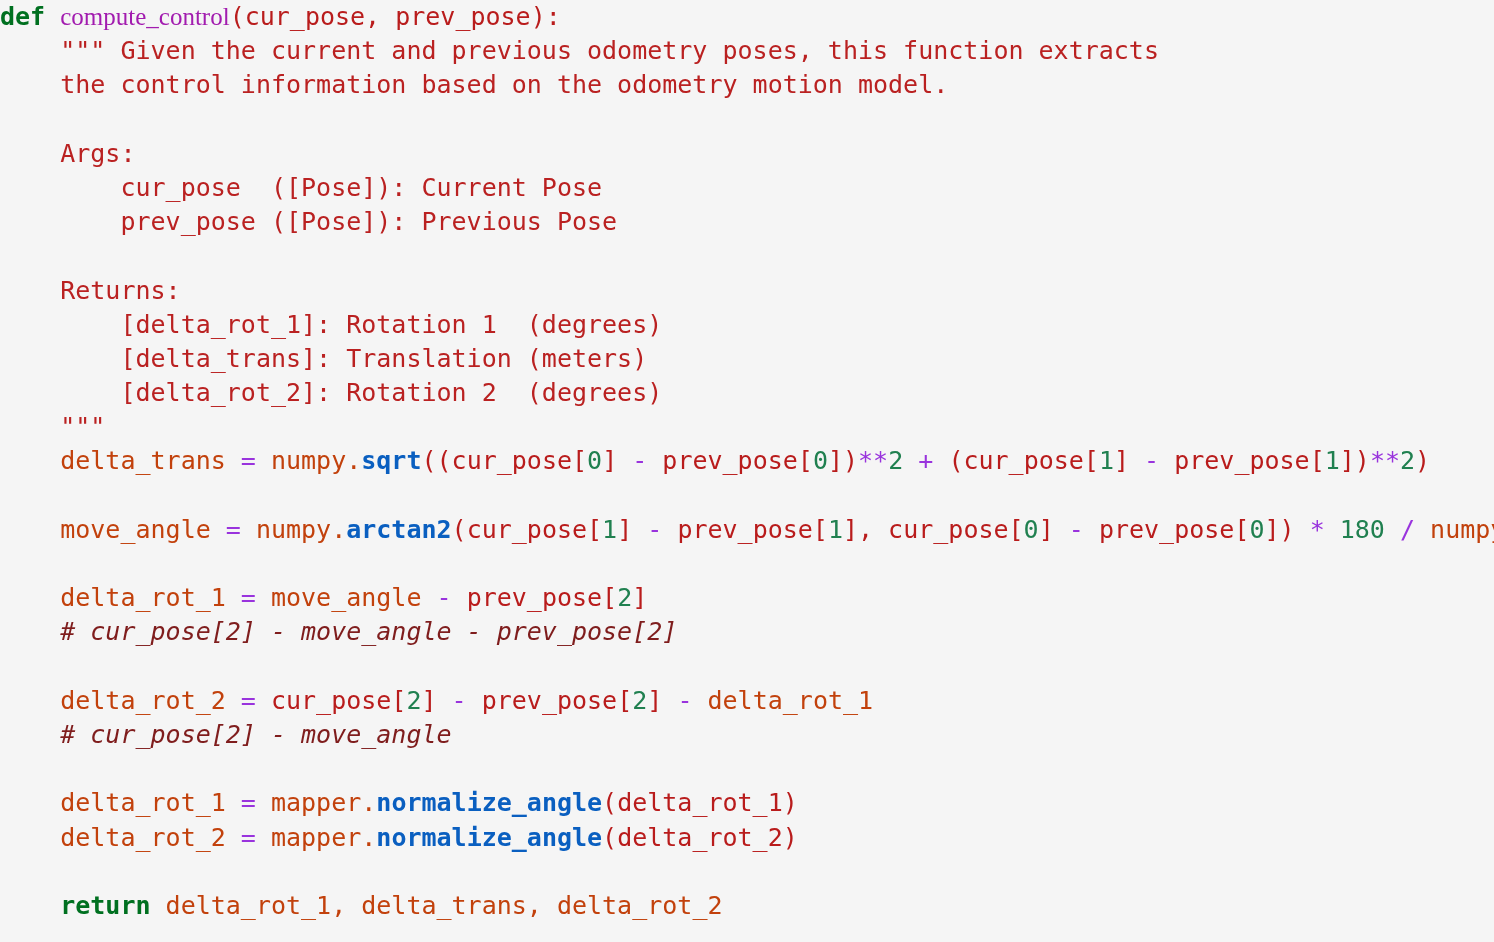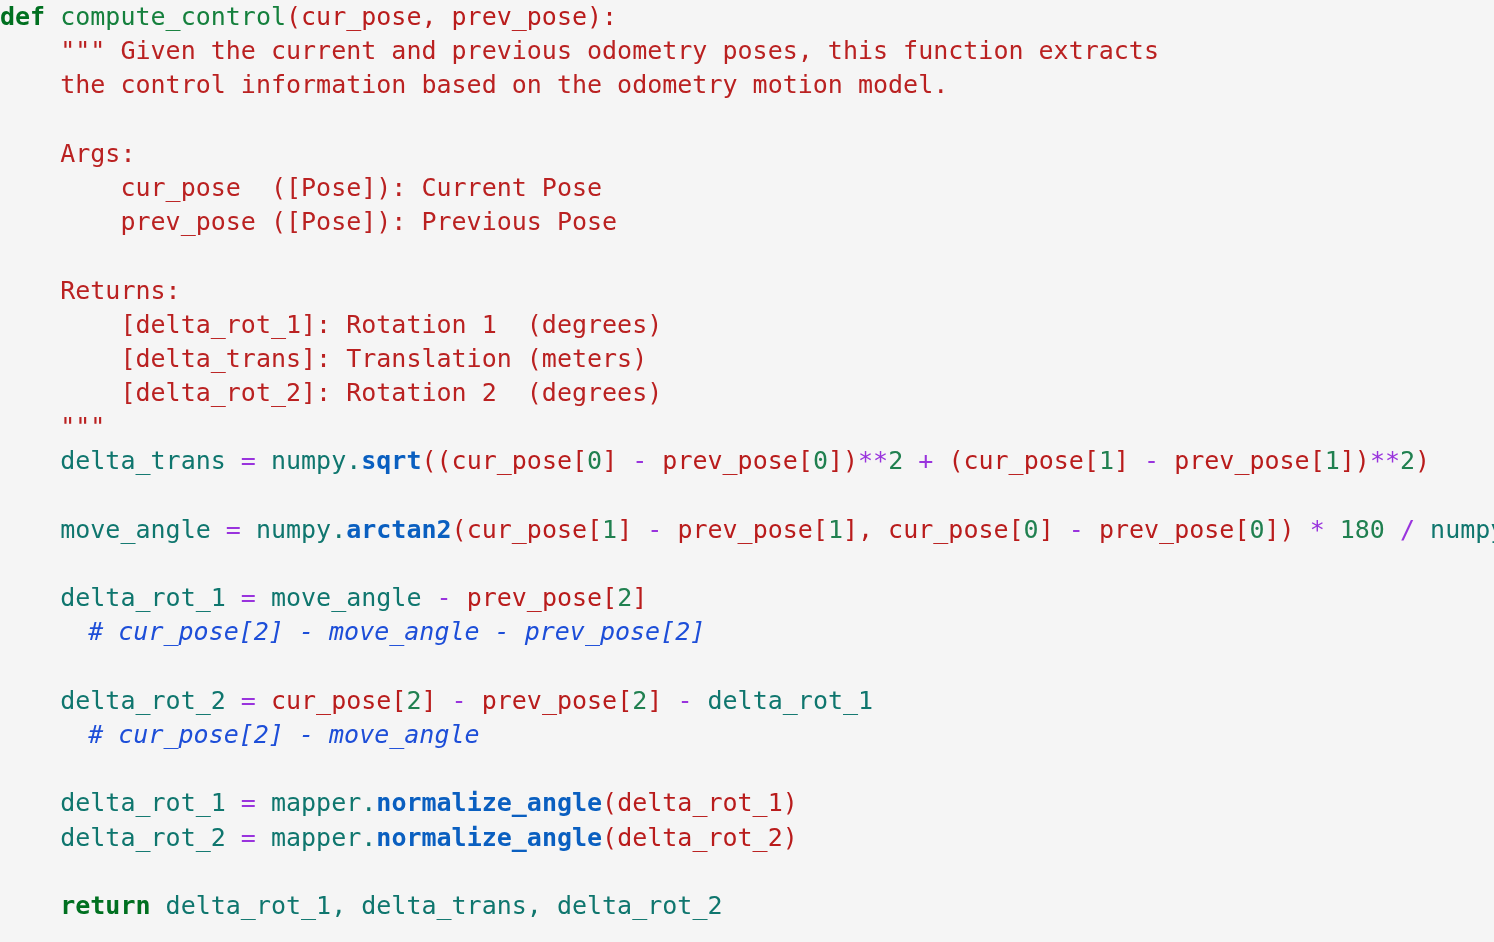--- a/index.html
+++ b/index.html
@@ -31,25 +31,25 @@
     line-height: 34.2px;
     font-size: 25px;
     letter-spacing: 0px;
     white-space: pre;
     color: #202020;
     padding-left: 0px;
   }
 
   
   .tok-kw      { color: #007020; font-weight: bold; text-align: right; }
-  .tok-fndef   { color: #15803d; }
+  .tok-fndef   { color: #a21caf; font-family: Liberation Serif, serif; }
   .tok-fn      { color: #0a5fc0; font-weight: bold; }
   .tok-doc     { color: #ba2121; }
-  .tok-cmt     { color: #1d4ed8; font-style: italic; margin-left: 28px; }
+  .tok-cmt     { color: #7f1d1d; font-style: italic; }
   .tok-num     { color: #208050; }
   .tok-op      { color: #9933dd; }
-  .tok-name    { color: #0f766e; }
+  .tok-name    { color: #c2410c; }
   .tok-punc    { color: #b91c1c; }
 </style>
 </head>
 <body>
 
 <pre id="code-block"><span class="code-line"><span class="tok-kw">def</span><span class="tok-punc"> </span><span class="tok-fndef">compute_control</span><span class="tok-punc">(cur_pose, prev_pose):</span></span><span class="code-line"><span>    </span><span class="tok-doc">""" Given the current and previous odometry poses, this function extracts</span></span><span class="code-line"><span>    </span><span class="tok-doc">the control information based on the odometry motion model.</span></span><span class="code-line">&nbsp;</span><span class="code-line"><span>    </span><span class="tok-doc">Args:</span></span><span class="code-line"><span>        </span><span class="tok-doc">cur_pose  ([Pose]): Current Pose</span></span><span class="code-line"><span>        </span><span class="tok-doc">prev_pose ([Pose]): Previous Pose</span></span><span class="code-line">&nbsp;</span><span class="code-line"><span>    </span><span class="tok-doc">Returns:</span></span><span class="code-line"><span>        </span><span class="tok-doc">[delta_rot_1]: Rotation 1  (degrees)</span></span><span class="code-line"><span>        </span><span class="tok-doc">[delta_trans]: Translation (meters)</span></span><span class="code-line"><span>        </span><span class="tok-doc">[delta_rot_2]: Rotation 2  (degrees)</span></span><span class="code-line"><span>    </span><span class="tok-doc">"""</span></span><span class="code-line"><span>    </span><span class="tok-name">delta_trans </span><span class="tok-op">=</span><span class="tok-name"> numpy.</span><span class="tok-fn">sqrt</span><span class="tok-punc">((cur_pose[</span><span class="tok-num">0</span><span class="tok-punc">] </span><span class="tok-op">-</span><span class="tok-punc"> prev_pose[</span><span class="tok-num">0</span><span class="tok-punc">])</span><span class="tok-op">**</span><span class="tok-num">2</span><span class="tok-punc"> </span><span class="tok-op">+</span><span class="tok-punc"> (cur_pose[</span><span class="tok-num">1</span><span class="tok-punc">] </span><span class="tok-op">-</span><span class="tok-punc"> prev_pose[</span><span class="tok-num">1</span><span class="tok-punc">])</span><span class="tok-op">**</span><span class="tok-num">2</span><span class="tok-punc">)</span></span><span class="code-line">&nbsp;</span><span class="code-line"><span>    </span><span class="tok-name">move_angle </span><span class="tok-op">=</span><span class="tok-name"> numpy.</span><span class="tok-fn">arctan2</span><span class="tok-punc">(cur_pose[</span><span class="tok-num">1</span><span class="tok-punc">] </span><span class="tok-op">-</span><span class="tok-punc"> prev_pose[</span><span class="tok-num">1</span><span class="tok-punc">], cur_pose[</span><span class="tok-num">0</span><span class="tok-punc">] </span><span class="tok-op">-</span><span class="tok-punc"> prev_pose[</span><span class="tok-num">0</span><span class="tok-punc">]) </span><span class="tok-op">*</span><span class="tok-punc"> </span><span class="tok-num">180</span><span class="tok-punc"> </span><span class="tok-op">/</span><span class="tok-name"> numpy.</span></span><span class="code-line">&nbsp;</span><span class="code-line"><span>    </span><span class="tok-name">delta_rot_1 </span><span class="tok-op">=</span><span class="tok-name"> move_angle </span><span class="tok-op">-</span><span class="tok-punc"> prev_pose[</span><span class="tok-num">2</span><span class="tok-punc">]</span></span><span class="code-line"><span>    </span><span class="tok-cmt"># cur_pose[2] - move_angle - prev_pose[2]</span></span><span class="code-line">&nbsp;</span><span class="code-line"><span>    </span><span class="tok-name">delta_rot_2 </span><span class="tok-op">=</span><span class="tok-punc"> cur_pose[</span><span class="tok-num">2</span><span class="tok-punc">] </span><span class="tok-op">-</span><span class="tok-punc"> prev_pose[</span><span class="tok-num">2</span><span class="tok-punc">] </span><span class="tok-op">-</span><span class="tok-name"> delta_rot_1</span></span><span class="code-line"><span>    </span><span class="tok-cmt"># cur_pose[2] - move_angle</span></span><span class="code-line">&nbsp;</span><span class="code-line"><span>    </span><span class="tok-name">delta_rot_1 </span><span class="tok-op">=</span><span class="tok-name"> mapper.</span><span class="tok-fn">normalize_angle</span><span class="tok-punc">(delta_rot_1)</span></span><span class="code-line"><span>    </span><span class="tok-name">delta_rot_2 </span><span class="tok-op">=</span><span class="tok-name"> mapper.</span><span class="tok-fn">normalize_angle</span><span class="tok-punc">(delta_rot_2)</span></span><span class="code-line">&nbsp;</span><span class="code-line"><span>    </span><span class="tok-kw">return</span><span class="tok-name"> delta_rot_1, delta_trans, delta_rot_2</span></span></pre>
 
 </body></html>

